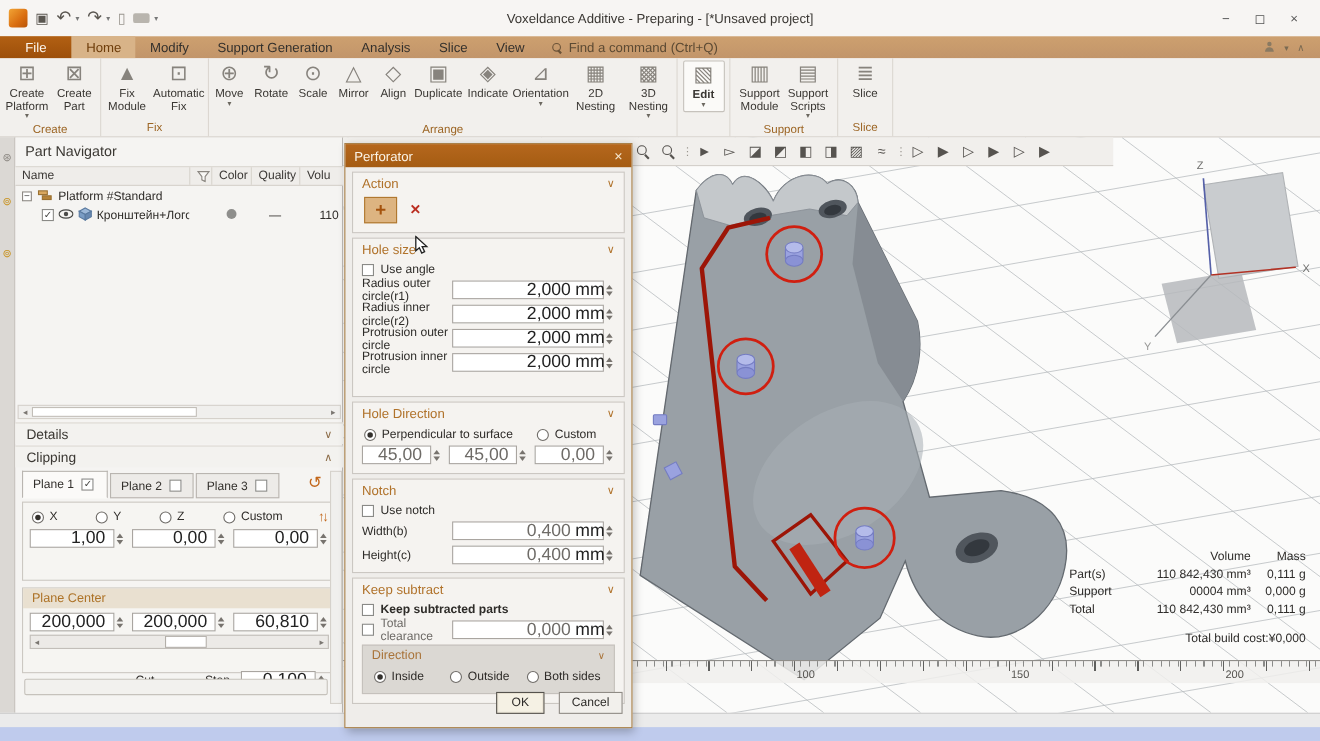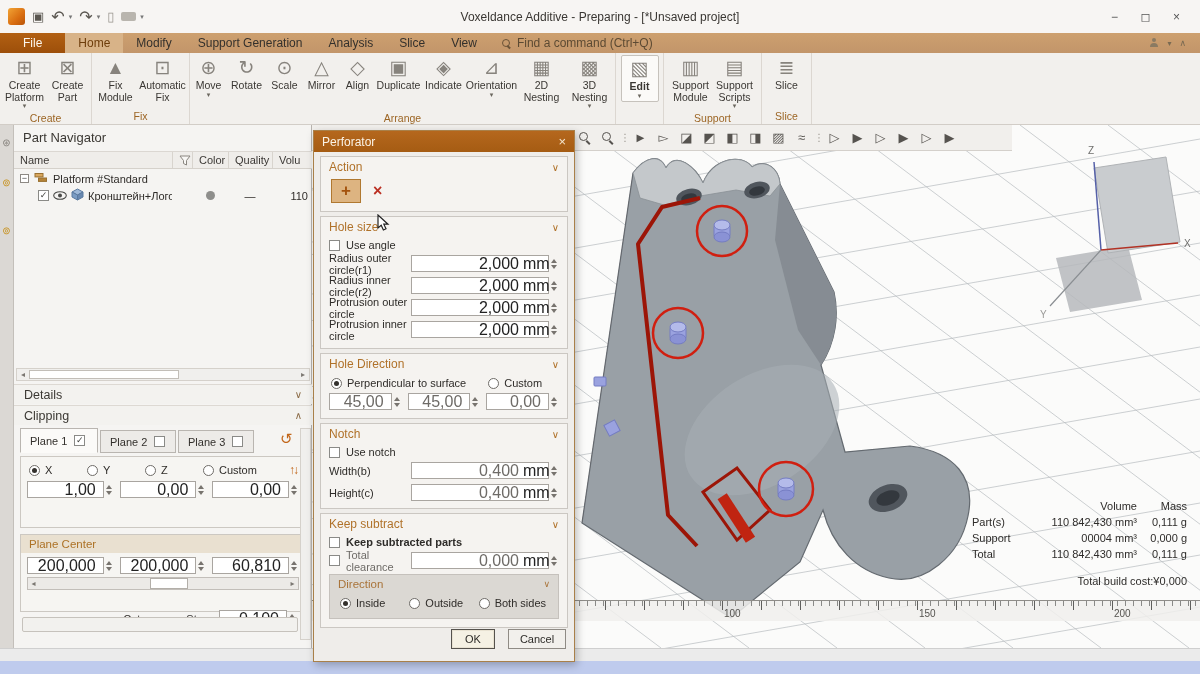--- a/index.html
+++ b/index.html
@@ -643,21 +643,21 @@
           <div class="fbox">
             <span class="val">2,000</span>
             <span class="unit">mm</span>
           </div>
           <span class="arr">
             <i class="u"></i>
             <i class="d"></i>
           </span>
         </div>
     </div>
-    <div class="drow" style="margin-bottom:9px">
+    <div class="drow" style="margin-bottom:21px">
       <span class="dlabel">Protrusion inner circle</span>
       <div class="spin">
           <div class="fbox">
             <span class="val">2,000</span>
             <span class="unit">mm</span>
           </div>
           <span class="arr">
             <i class="u"></i>
             <i class="d"></i>
           </span>

